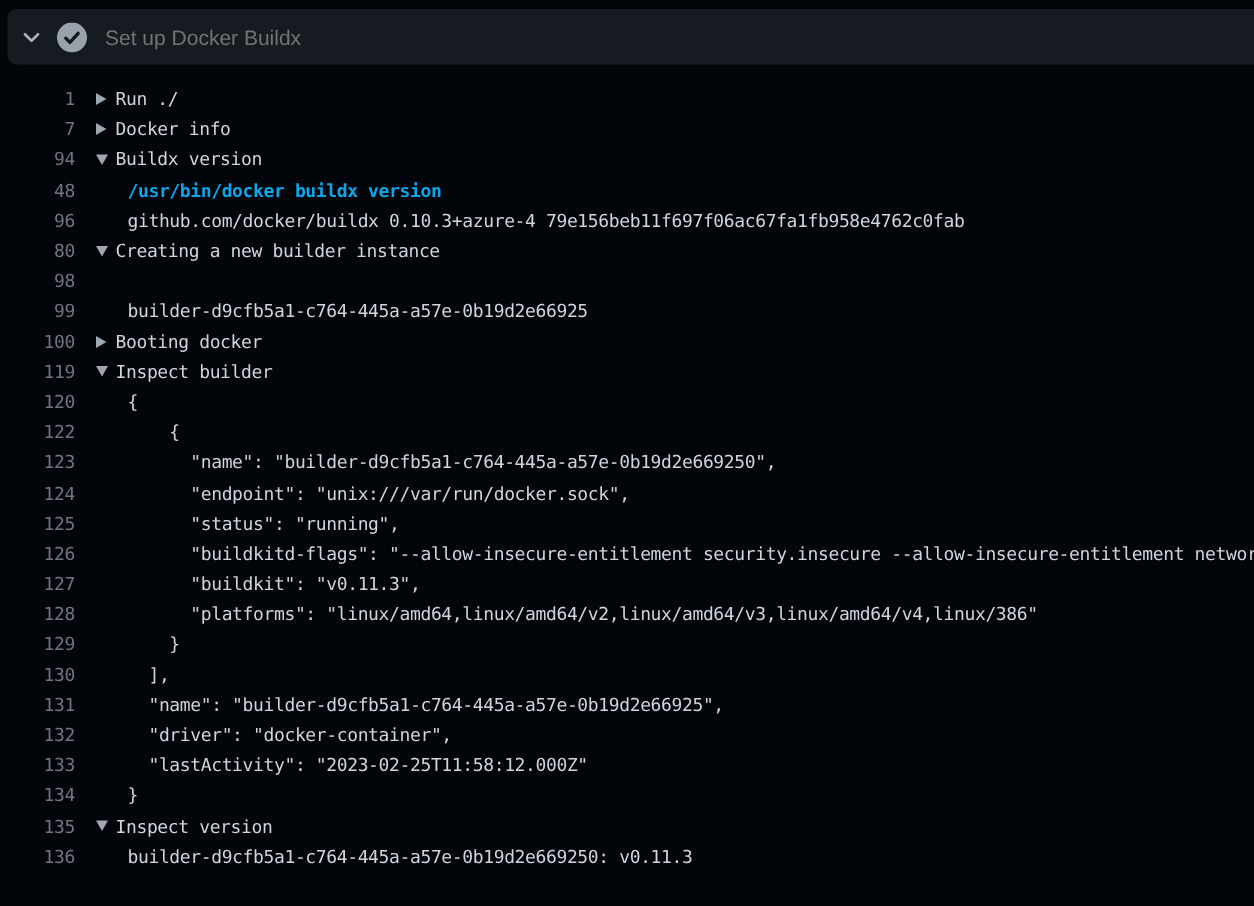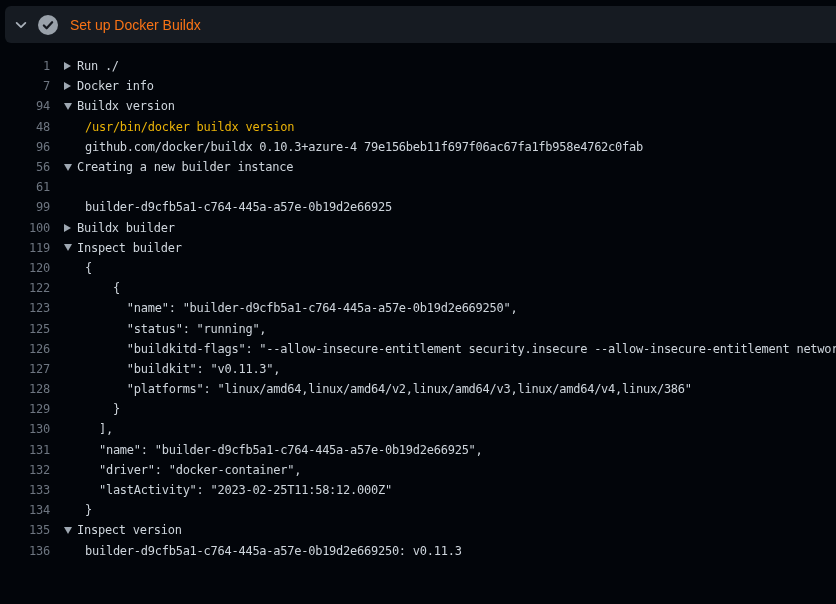--- a/index.html
+++ b/index.html
@@ -23,21 +23,21 @@
     align-items: center;
     padding-left: 9px;
     cursor: pointer;
   }
   .chev-wrap { width: 14px; height: 14px; margin-right: 10px; display: flex; align-items: center; justify-content: center; }
   .check-wrap { width: 20px; height: 20px; margin-right: 12px; display: flex; align-items: center; justify-content: center; }
   .step-title {
     font-family: "Liberation Sans", sans-serif;
     font-size: 14px;
     font-weight: 400;
-    color: #f97316;
+    color: #737373;
   }
 
   
   .log {
     padding-top: 13px;
     font-family: "DejaVu Sans Mono", "Liberation Mono", monospace;
     font-size: 12px;
     letter-spacing: -0.25px;
   }
   .line {
@@ -72,21 +72,21 @@
     border-top: 4px solid transparent;
     border-bottom: 4px solid transparent;
   }
   .tri-down {
     width: 0; height: 0; display: inline-block;
     border-top: 7px solid #9ea8b2;
     border-left: 4px solid transparent;
     border-right: 4px solid transparent;
   }
   .txt { color: #ced5dc; white-space: pre; }
-  .line.command .txt { color: #eab308; font-weight: 400; }
+  .line.command .txt { color: #0ea5e9; font-weight: 700; }
   .line.group-collapsed .body, .line.group-expanded .body { cursor: pointer; }
 </style>
 </head>
 <body>
 
 <div class="step-header">
   <span class="chev-wrap">
     <svg width="14" height="14" viewBox="0 0 16 16">
       <path d="M3 5.5l5 5 5-5" stroke="#a9b1ba" stroke-width="2" fill="none" stroke-linecap="round" stroke-linejoin="round"></path>
     </svg>
@@ -100,28 +100,29 @@
   <span class="step-title">Set up Docker Buildx</span>
 </div>
 
 <div class="log">
   <div>
       <div class="line group-collapsed"><span class="num">1</span><span class="body"><span class="marker"><i class="tri-right"></i></span><span class="txt">Run ./</span></span></div>
       <div class="line group-collapsed"><span class="num">7</span><span class="body"><span class="marker"><i class="tri-right"></i></span><span class="txt">Docker info</span></span></div>
       <div class="line group-expanded"><span class="num">94</span><span class="body"><span class="marker"><i class="tri-down"></i></span><span class="txt">Buildx version</span></span></div>
       <div class="line command"><span class="num">48</span><span class="body"><span class="txt">/usr/bin/docker buildx version</span></span></div>
       <div class="line output"><span class="num">96</span><span class="body"><span class="txt">github.com/docker/buildx 0.10.3+azure-4 79e156beb11f697f06ac67fa1fb958e4762c0fab</span></span></div>
-      <div class="line group-expanded"><span class="num">56</span><span class="body"><span class="marker"><i class="tri-down"></i></span><span class="txt">Creating a new builder instance</span></span></div>
-      <div class="line command"><span class="num">61</span></div>
+      <div class="line group-expanded"><span class="num">80</span><span class="body"><span class="marker"><i class="tri-down"></i></span><span class="txt">Creating a new builder instance</span></span></div>
+      <div class="line command"><span class="num">98</span></div>
       <div class="line output"><span class="num">99</span><span class="body"><span class="txt">builder-d9cfb5a1-c764-445a-a57e-0b19d2e66925</span></span></div>
-      <div class="line group-collapsed"><span class="num">100</span><span class="body"><span class="marker"><i class="tri-right"></i></span><span class="txt">Buildx builder</span></span></div>
+      <div class="line group-collapsed"><span class="num">100</span><span class="body"><span class="marker"><i class="tri-right"></i></span><span class="txt">Booting docker</span></span></div>
       <div class="line group-expanded"><span class="num">119</span><span class="body"><span class="marker"><i class="tri-down"></i></span><span class="txt">Inspect builder</span></span></div>
       <div class="line output"><span class="num">120</span><span class="body"><span class="txt">{</span></span></div>
       <div class="line output"><span class="num">122</span><span class="body"><span class="txt">    {</span></span></div>
       <div class="line output"><span class="num">123</span><span class="body"><span class="txt">      "name": "builder-d9cfb5a1-c764-445a-a57e-0b19d2e669250",</span></span></div>
+      <div class="line output"><span class="num">124</span><span class="body"><span class="txt">      "endpoint": "unix:///var/run/docker.sock",</span></span></div>
       <div class="line output"><span class="num">125</span><span class="body"><span class="txt">      "status": "running",</span></span></div>
       <div class="line output"><span class="num">126</span><span class="body"><span class="txt">      "buildkitd-flags": "--allow-insecure-entitlement security.insecure --allow-insecure-entitlement network.host",</span></span></div>
       <div class="line output"><span class="num">127</span><span class="body"><span class="txt">      "buildkit": "v0.11.3",</span></span></div>
       <div class="line output"><span class="num">128</span><span class="body"><span class="txt">      "platforms": "linux/amd64,linux/amd64/v2,linux/amd64/v3,linux/amd64/v4,linux/386"</span></span></div>
       <div class="line output"><span class="num">129</span><span class="body"><span class="txt">    }</span></span></div>
       <div class="line output"><span class="num">130</span><span class="body"><span class="txt">  ],</span></span></div>
       <div class="line output"><span class="num">131</span><span class="body"><span class="txt">  "name": "builder-d9cfb5a1-c764-445a-a57e-0b19d2e66925",</span></span></div>
       <div class="line output"><span class="num">132</span><span class="body"><span class="txt">  "driver": "docker-container",</span></span></div>
       <div class="line output"><span class="num">133</span><span class="body"><span class="txt">  "lastActivity": "2023-02-25T11:58:12.000Z"</span></span></div>
       <div class="line output"><span class="num">134</span><span class="body"><span class="txt">}</span></span></div>

